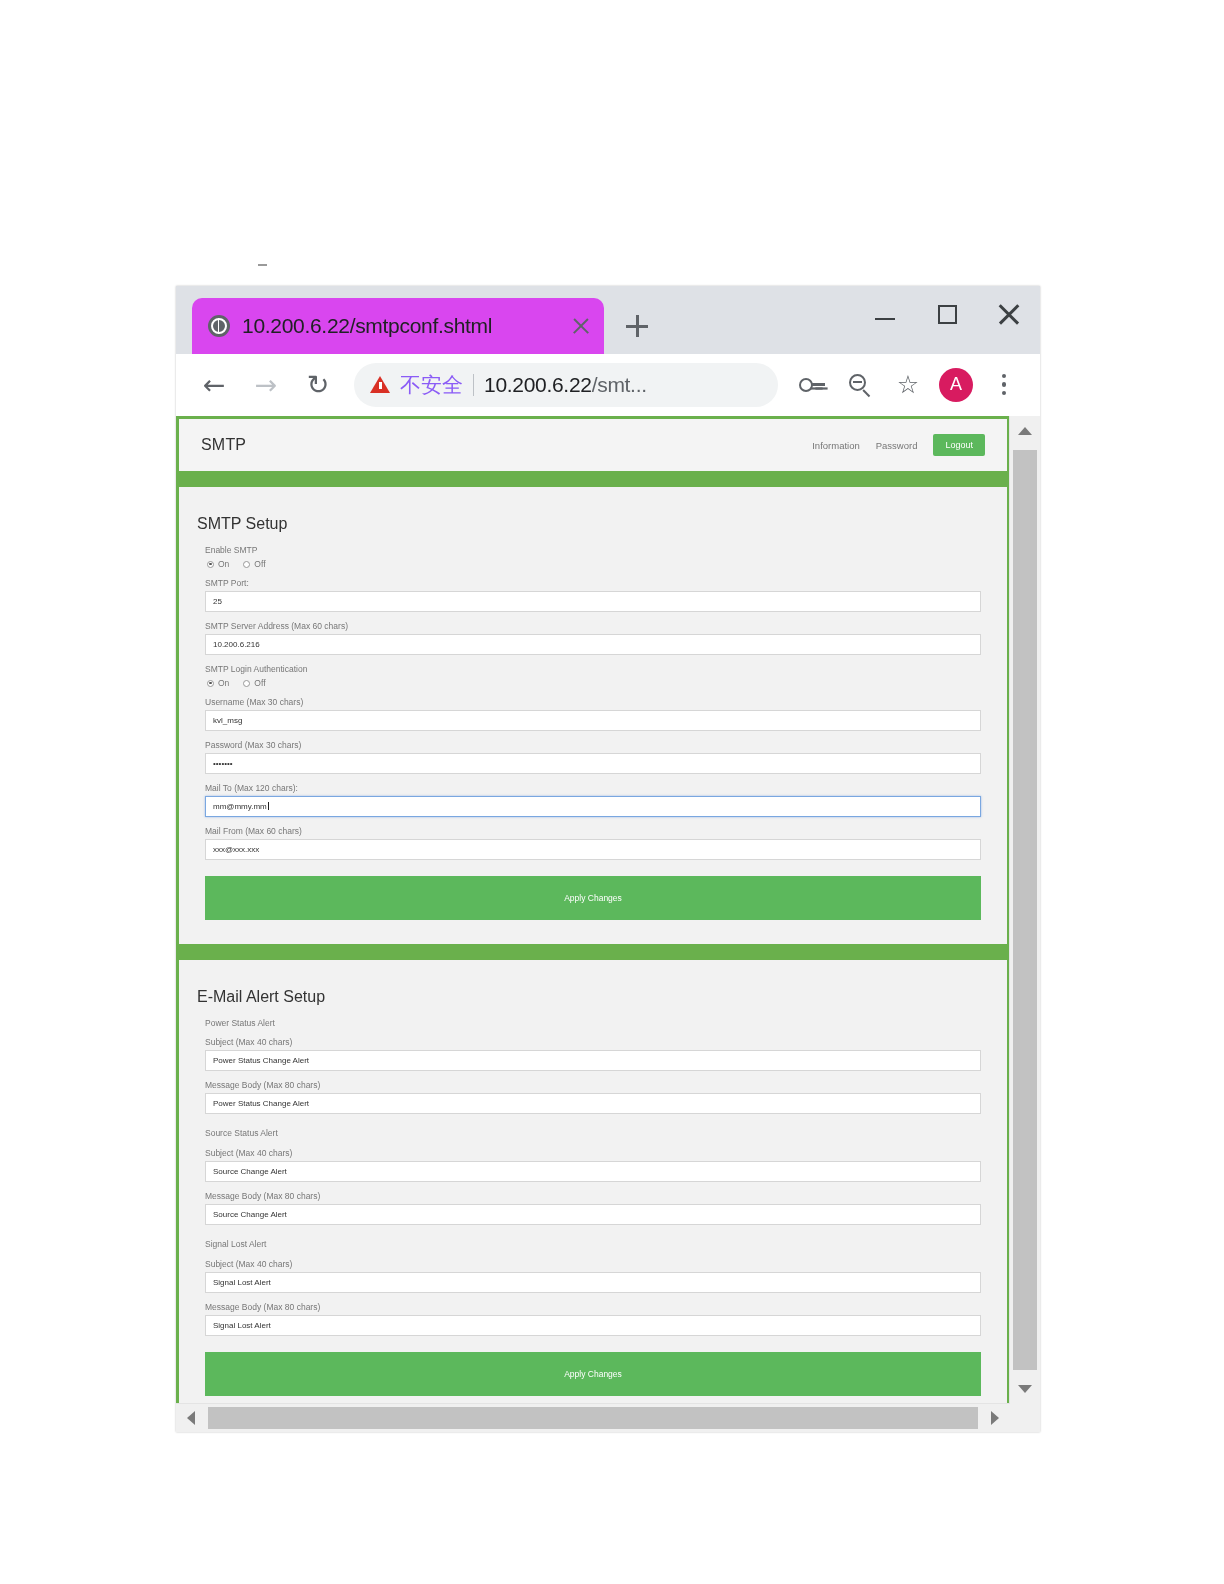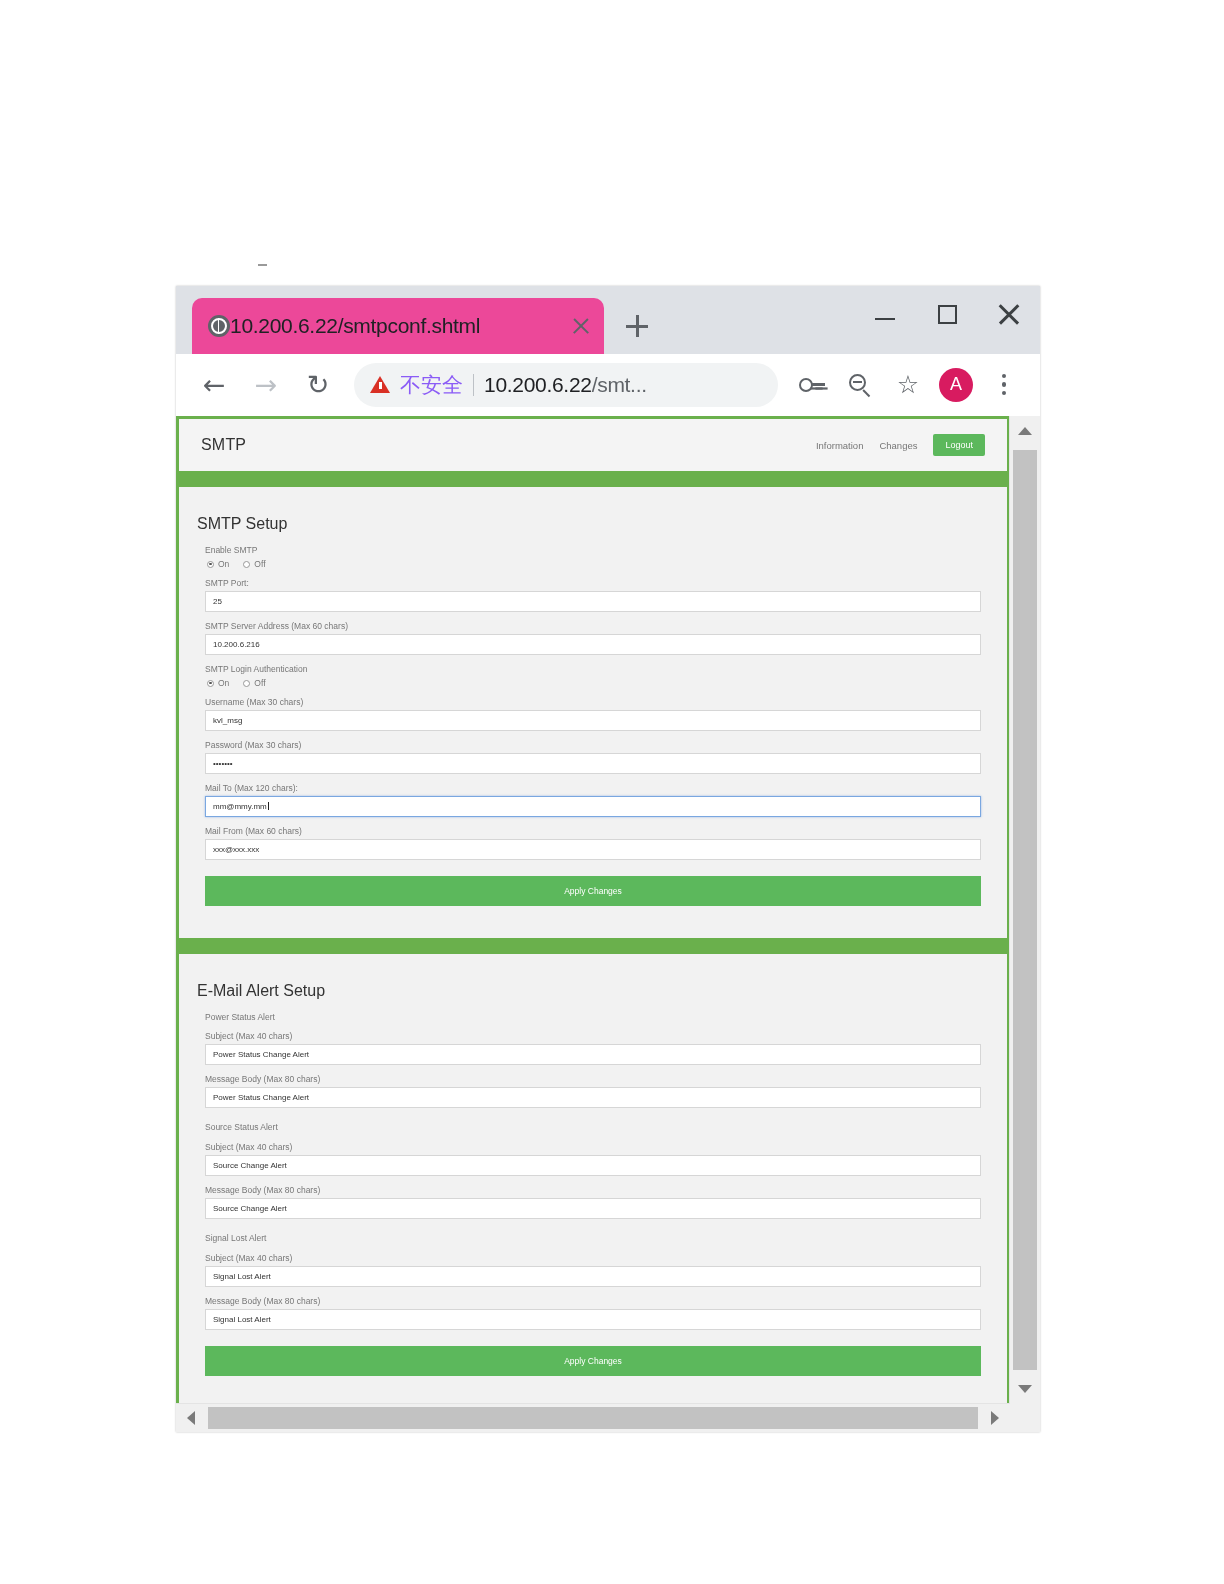--- a/index.html
+++ b/index.html
@@ -26,27 +26,27 @@
     height:68px;
     background:#dee1e6;
     display:flex;
     align-items:flex-end;
   }
   .tab{
     margin-left:16px;
     margin-bottom:0;
     height:56px;
     min-width:412px;
-    background:#ec4899;
+    background:#d946ef;
     border-radius:10px 10px 0 0;
     display:flex;
     align-items:center;
     padding:0 10px 0 16px;
     box-sizing:border-box;
-    gap:0;
+    gap:12px;
   }
   .tab-favicon{
     width:22px;height:22px;border-radius:50%;
     background:#5f6368;
     position:relative;flex:0 0 auto;
   }
   .tab-favicon:before{
     content:"";position:absolute;left:3px;top:3px;
     width:16px;height:16px;border-radius:50%;
     border:2px solid #ffffff;box-sizing:border-box;
@@ -213,23 +213,23 @@
     padding:0 0 0 7px;line-height:19px;
     font-family:"Liberation Sans", sans-serif;
     white-space:nowrap;overflow:hidden;
   }
   .inp.focused{border:1px solid #7aa7e0;box-shadow:0 0 2px rgba(90,140,220,.55);}
   .inp .caret{
     display:inline-block;width:1.5px;height:8px;background:#222222;
     vertical-align:-1px;margin-left:1px;
   }
   .applybtn{
-    display:block;width:calc(100% - 20px);margin:16px 0 18px 10px;
+    display:block;width:calc(100% - 20px);margin:16px 0 10px 10px;
     background:#5cb85c;color:#ffffff;text-align:center;
-    font-size:8.5px;padding:10px 0;border:none;cursor:pointer;
+    font-size:8.5px;padding:17px 0;border:none;cursor:pointer;
     font-family:"Liberation Sans", sans-serif;
   }
   .testsec{padding:14px 16px 10px 16px;background:#f4f4f4;}
   .test-title{font-size:12.5px;color:#333333;margin:0 0 14px 12px;}
 
   
   .vscroll{
     position:absolute;right:0;top:0;bottom:28px;width:30px;
     background:#f0f0f0;border-left:1px solid #e4e4e4;
   }
@@ -318,21 +318,21 @@
   </div>
 
   <div class="viewport">
     <div class="page">
 
       <div class="panel">
         <div class="hdr">
           <div class="hdr-title">SMTP</div>
           <div class="hdr-nav">
             <span class="hdr-link">Information</span>
-            <span class="hdr-link">Changes</span>
+            <span class="hdr-link">Password</span>
             <span class="hdr-logout">Logout</span>
           </div>
         </div>
       </div>
 
       <div class="gap"></div>
 
       <div class="panel">
         <div class="section">
           <div class="sec-title">SMTP Setup</div>

